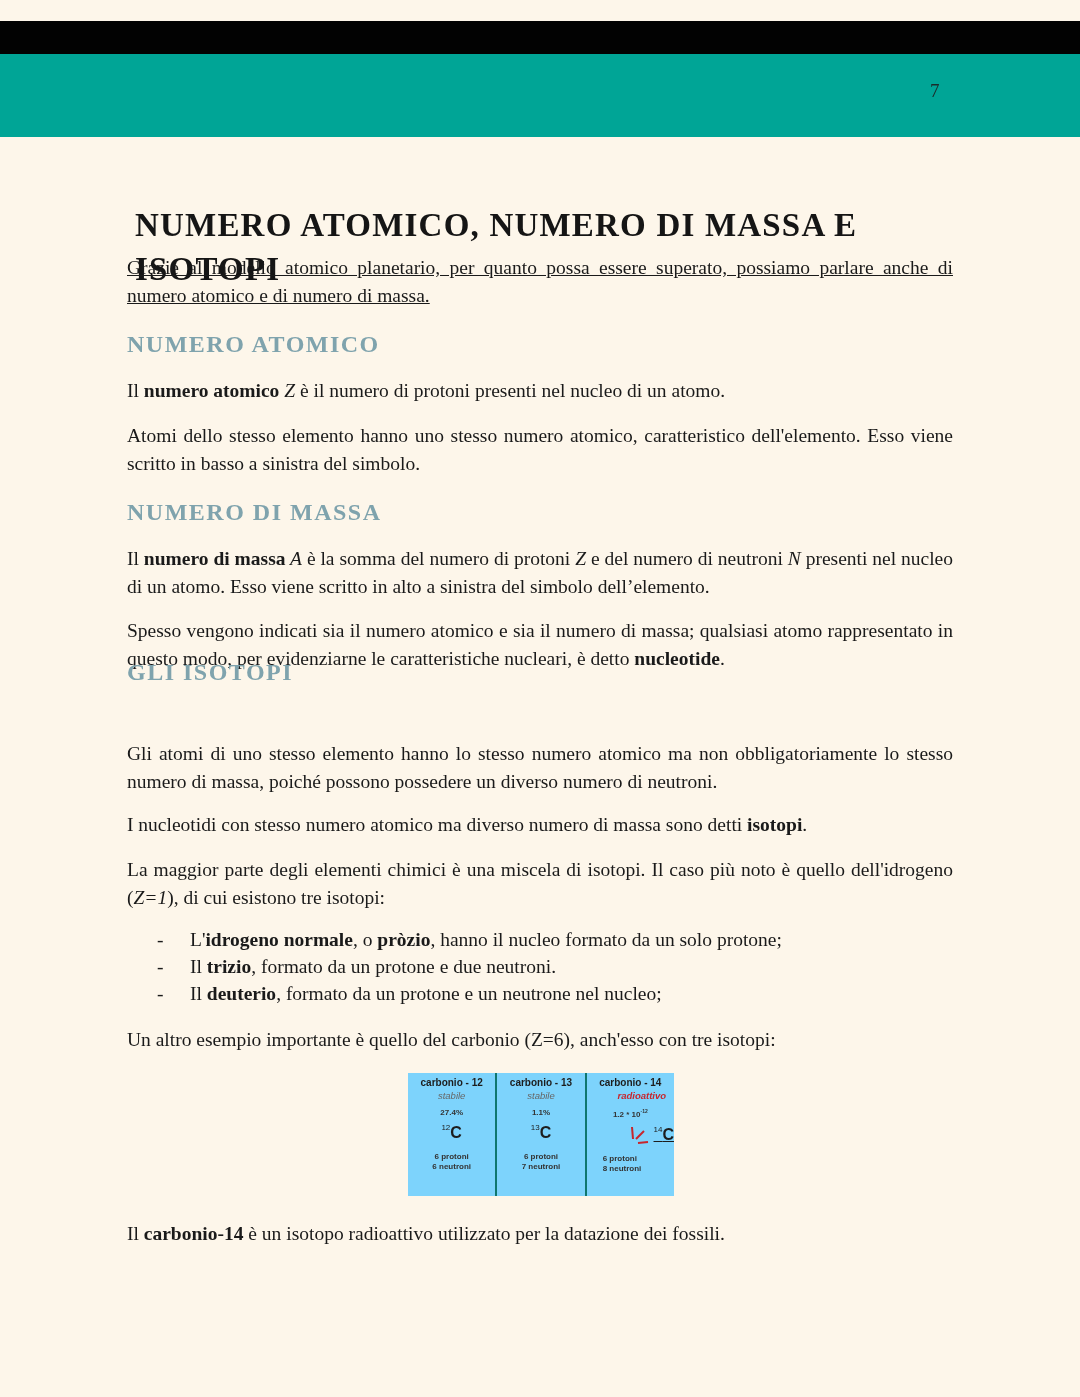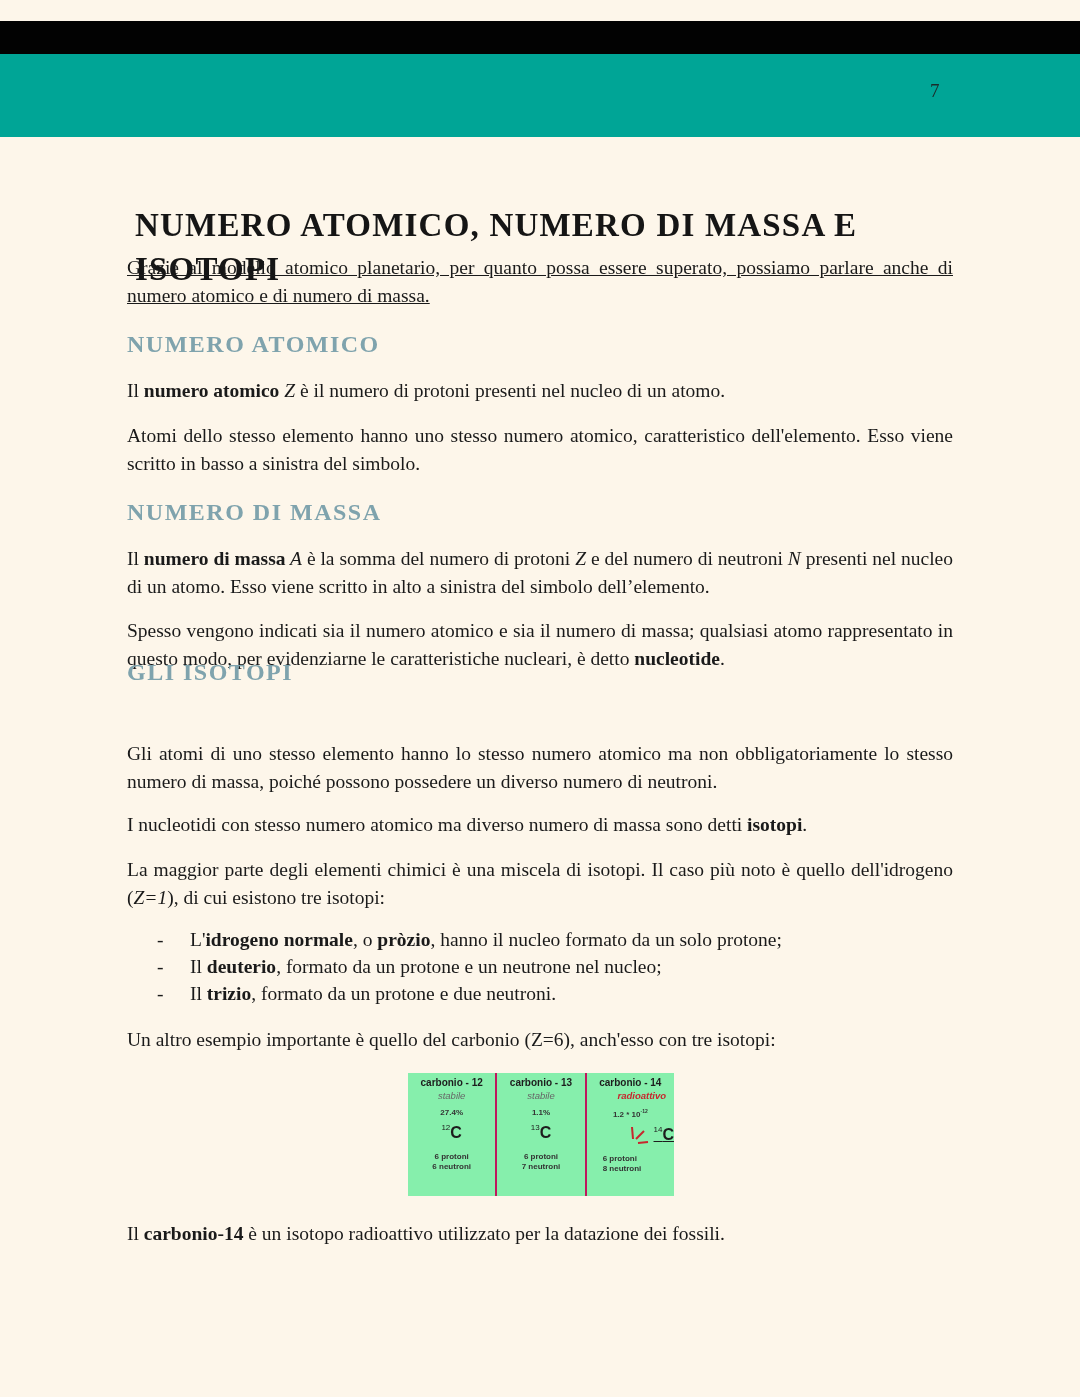--- a/index.html
+++ b/index.html
@@ -35,25 +35,25 @@
   b { font-weight: bold; }
   i { font-style: italic; }
   ul.isotope-list { list-style: none; margin: 0; padding: 0 0 0 30px; }
   ul.isotope-list li {
     font-family: "Liberation Serif", serif; font-size: 19.5px; line-height: 27px;
     position: relative; padding-left: 33px;
   }
   ul.isotope-list li::before { content: "-"; position: absolute; left: 0; }
   .figure {
     position: absolute; left: 408px; top: 1073px; width: 266px; height: 123px;
-    background: #86efac; display: flex;
+    background: #7dd3fc; display: flex;
     font-family: "Liberation Sans", sans-serif; color: #1d1d1d;
   }
   .col { flex: 1; position: relative; text-align: center; }
-  .col + .col { border-left: 2px solid #be185d; }
+  .col + .col { border-left: 2px solid #0f766e; }
   .col .name { font-size: 10px; font-weight: bold; margin-top: 4px; }
   .col .stab { font-size: 9.5px; font-style: italic; color: #666; margin-top: 2px; }
   .col .stab.radio { color: #c7262d; font-weight: bold; padding-left: 23px; }
   .col .pct { font-size: 8px; font-weight: bold; margin-top: 7px; color: #333; }
   .col .sym { font-size: 16px; font-weight: bold; margin-top: 6px; }
   .col .sym sup { font-size: 8px; vertical-align: 8px; font-weight: normal; }
   .col .nuc { font-size: 8px; font-weight: bold; line-height: 10px; margin-top: 10px; color: #333; }
   .col.c14 .nuc { text-align: left; padding-left: 16px; }
   .col .rays { position: absolute; }
   .content-abs { position: absolute; left: 127px; }
@@ -111,22 +111,22 @@
   <p><span>I nucleotidi con stesso numero atomico ma diverso numero di massa sono detti </span><b>isotopi</b><span>.</span></p>
 </div>
 
 <div class="content-abs" style="top:856px;width:826px;">
   <p class="justify"><span>La maggior parte degli elementi chimici è una miscela di isotopi. Il caso più noto è quello dell'idrogeno (</span><i>Z=1</i><span>), di cui esistono tre isotopi:</span></p>
 </div>
 
 <div class="content-abs" style="top:920px;width:826px;margin-top:6px;">
   <ul class="isotope-list">
     <li><span>L'</span><b>idrogeno normale</b><span>, o </span><b>pròzio</b><span>, hanno il nucleo formato da un solo protone;</span></li>
+    <li><span>Il </span><b>trizio</b><span>, formato da un protone e due neutroni.</span></li>
     <li><span>Il </span><b>deuterio</b><span>, formato da un protone e un neutrone nel nucleo;</span></li>
-    <li><span>Il </span><b>trizio</b><span>, formato da un protone e due neutroni.</span></li>
   </ul>
 </div>
 
 <div class="content-abs" style="top:1026px;width:826px;">
   <p>Un altro esempio importante è quello del carbonio (Z=6), anch'esso con tre isotopi:</p>
 </div>
 
 <div class="figure">
   <div class="col">
     <div class="name">carbonio - 12</div>

